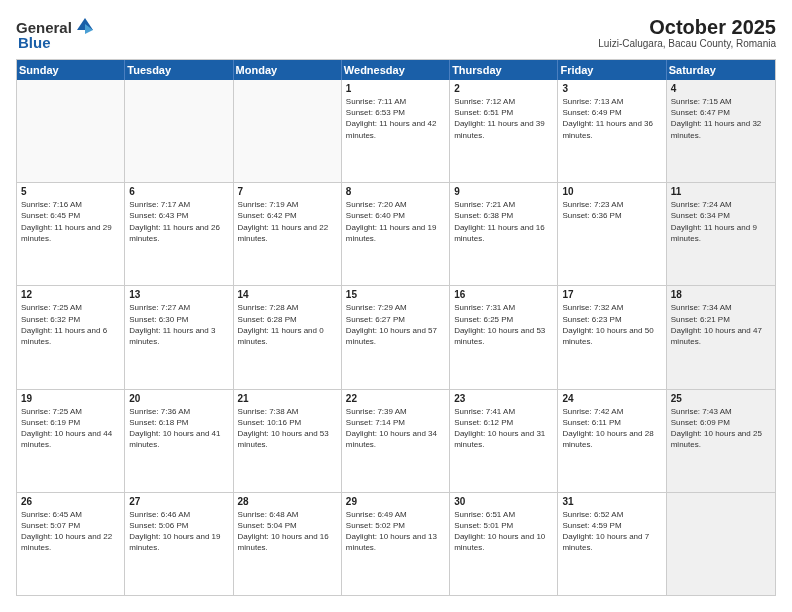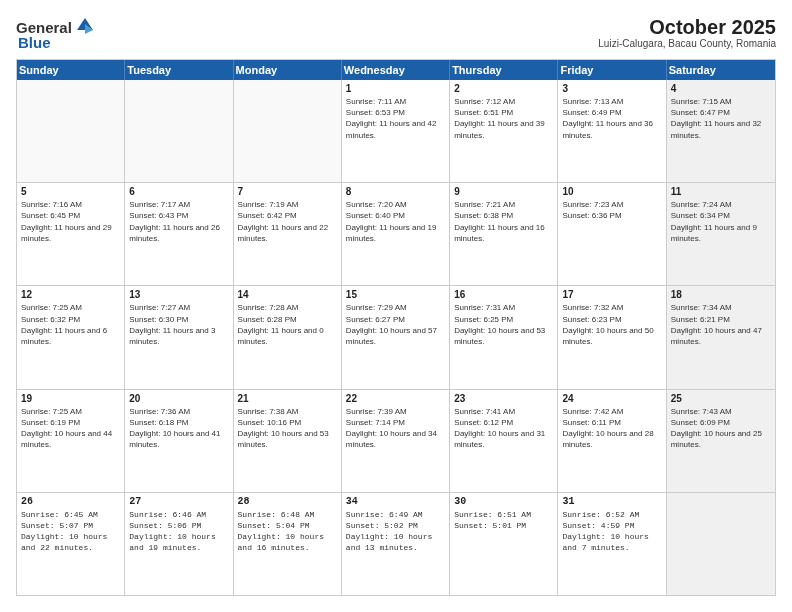--- a/index.html
+++ b/index.html
@@ -74,21 +74,21 @@
       flex: 1;
       display: flex;
       flex-direction: column;
     }
     .cal-row {
       display: grid;
       grid-template-columns: repeat(7, 1fr);
       flex: 1;
       border-bottom: 1px solid #ccc;
     }
-    .cal-row:last-child { border-bottom: none; font-family: Liberation Mono, monospace; }
+    .cal-row:last-child { border-bottom: none; }
     .cal-cell {
       border-right: 1px solid #ccc;
       padding: 3px 4px;
       font-size: 8.5px;
       color: #333;
       vertical-align: top;
       background: #fff;
       min-height: 0;
     }
     .cal-cell:last-child { border-right: none; }
@@ -313,29 +313,30 @@
             <div class="cell-text">Sunset: 5:06 PM</div>
             <div class="cell-text">Daylight: 10 hours and 19 minutes.</div>
           </div>
           <div class="cal-cell">
             <div class="day-num">28</div>
             <div class="cell-text">Sunrise: 6:48 AM</div>
             <div class="cell-text">Sunset: 5:04 PM</div>
             <div class="cell-text">Daylight: 10 hours and 16 minutes.</div>
           </div>
           <div class="cal-cell">
-            <div class="day-num">34</div>
+            <div class="day-num">29</div>
             <div class="cell-text">Sunrise: 6:49 AM</div>
             <div class="cell-text">Sunset: 5:02 PM</div>
             <div class="cell-text">Daylight: 10 hours and 13 minutes.</div>
           </div>
           <div class="cal-cell">
             <div class="day-num">30</div>
             <div class="cell-text">Sunrise: 6:51 AM</div>
             <div class="cell-text">Sunset: 5:01 PM</div>
+            <div class="cell-text">Daylight: 10 hours and 10 minutes.</div>
           </div>
           <div class="cal-cell">
             <div class="day-num">31</div>
             <div class="cell-text">Sunrise: 6:52 AM</div>
             <div class="cell-text">Sunset: 4:59 PM</div>
             <div class="cell-text">Daylight: 10 hours and 7 minutes.</div>
           </div>
           <div class="cal-cell empty shaded"></div>
         </div>
       </div>

